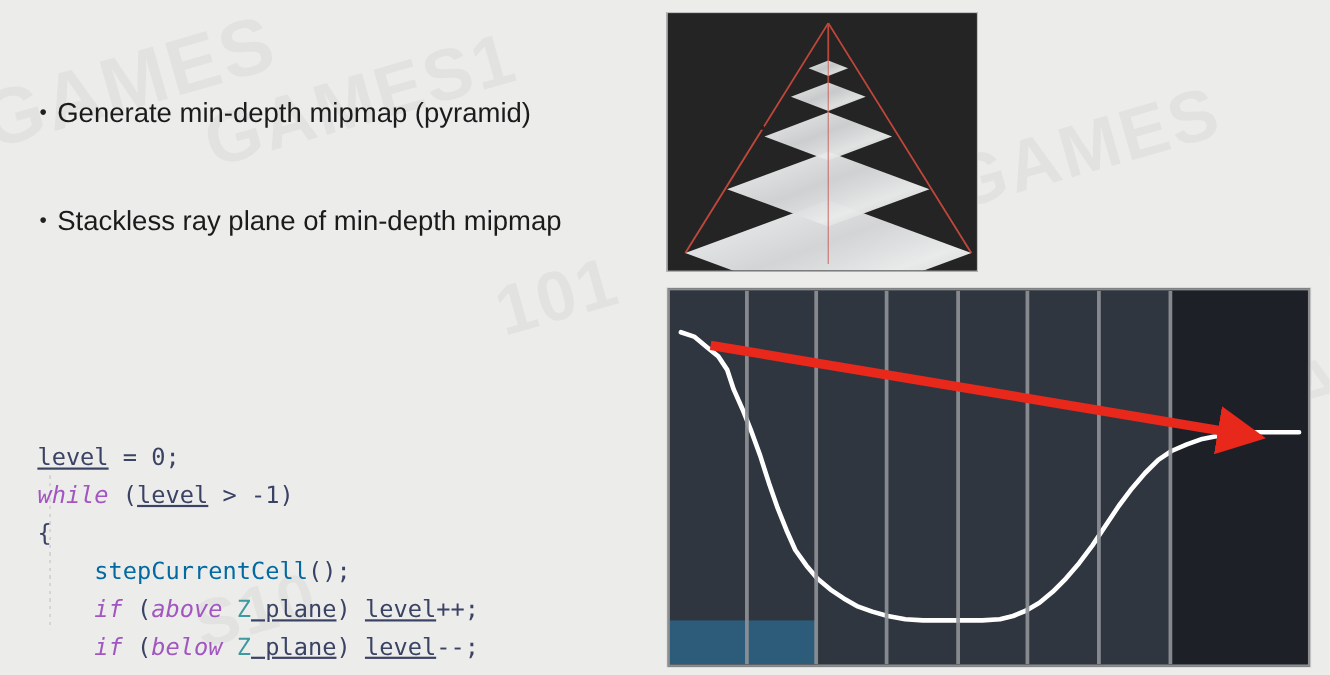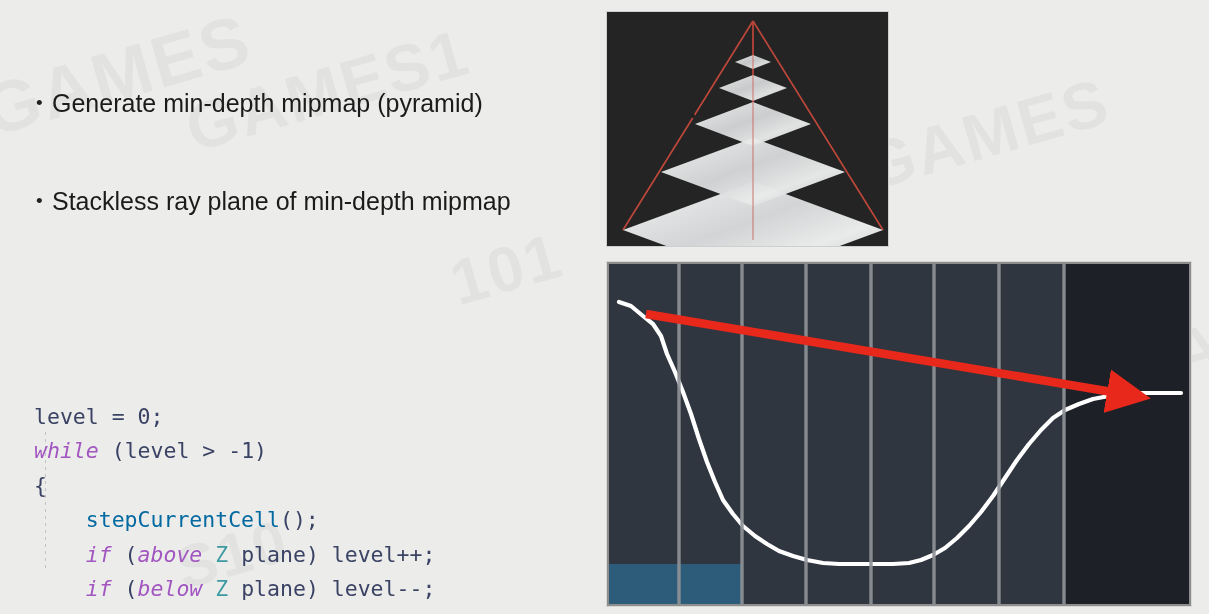--- a/index.html
+++ b/index.html
@@ -69,21 +69,21 @@
     position: absolute;
     left: 34px;
     top: 296px;
     font-family: "DejaVu Sans Mono", monospace;
     font-size: 21.5px;
     line-height: 34.5px;
     white-space: pre;
     color: #2d3550;
   }
   #code .ln { position: relative; height: 34.5px; }
-  .t-var   { color: #3b4364; }
+  .t-var   { color: #3b4364; text-decoration: underline; }
   .t-kw    { color: #a256c0; font-style: italic; }
   .t-op    { color: #3b4364; }
   .t-num   { color: #3b4364; }
   .t-fn    { color: #0369a1; }
   .t-em    { color: #a256c0; font-style: italic; }
   .t-type  { color: #3d9aa0; }
   .t-punct { color: #3b4364; }
   
   #indent-guide {
     position: absolute;

